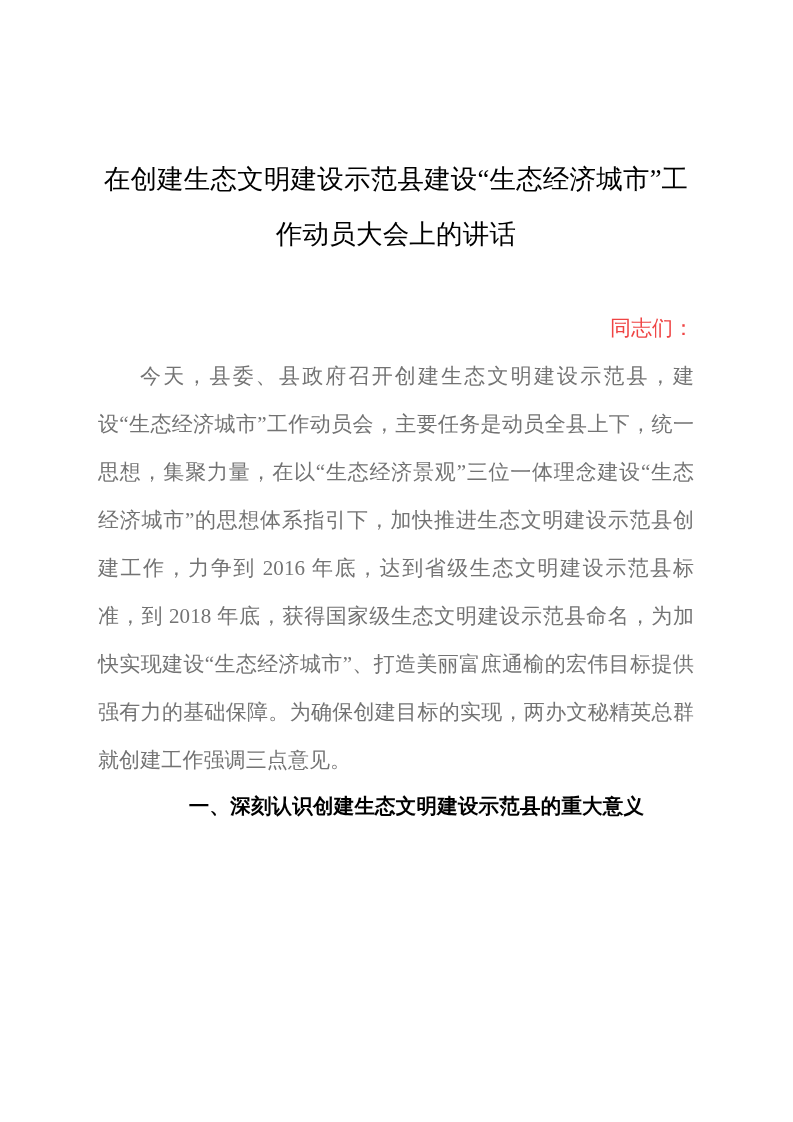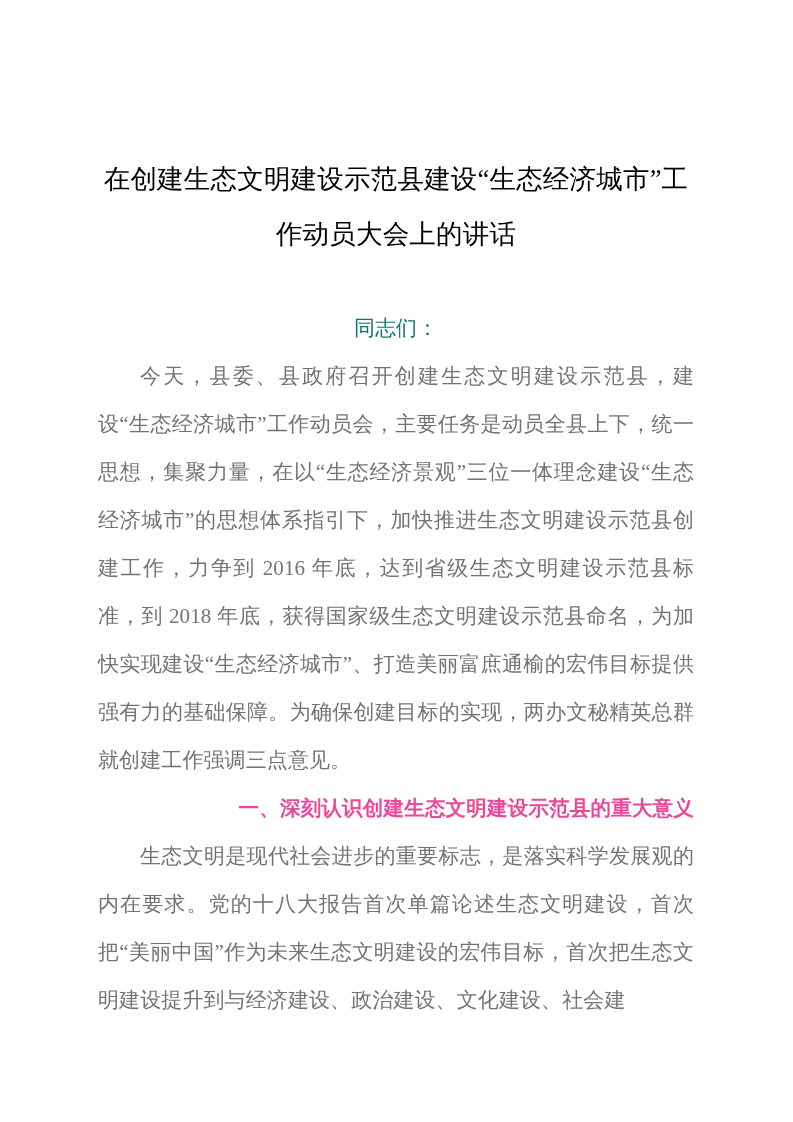--- a/index.html
+++ b/index.html
@@ -39,47 +39,47 @@
     letter-spacing: 0.2px;
   }
 
   
   .salutation {
     margin: 0;
     padding-top: 42px;
     font-family: "Liberation Serif", "DejaVu Serif", serif;
     font-size: 21px;
     line-height: 48px;
-    color: #0f766e;
-    text-align: center;
+    color: #ef4444;
+    text-align: right;
   }
 
   
   .body-para {
     margin: 0;
     font-family: "Liberation Serif", "DejaVu Serif", serif;
     font-size: 21px;
     line-height: 48px;
     color: #737373;
     text-align: justify;
     text-justify: inter-ideograph;
     text-indent: 42px;
     letter-spacing: 0.1px;
   }
 
   
   .section-heading {
     margin: 0;
-    font-family: Liberation Sans, sans-serif;
+    font-family: Liberation Mono, monospace;
     font-size: 20.5px;
     font-weight: bold;
     line-height: 48px;
-    color: #ec4899;
+    color: #000000;
     text-indent: 41px;
-    text-align: right;
+    text-align: center;
     letter-spacing: 0.2px;
   }
 
   .clip-bottom {
     overflow: hidden;
   }
 </style>
 </head>
 <body>
 
@@ -87,18 +87,15 @@
   <div class="content">
 
     <h1 class="doc-title">在创建生态文明建设示范县建设“生态经济城市”工作动员大会上的讲话</h1>
 
     <p class="salutation">同志们：</p>
 
     <p class="body-para">今天，县委、县政府召开创建生态文明建设示范县，建设“生态经济城市”工作动员会，主要任务是动员全县上下，统一思想，集聚力量，在以“生态经济景观”三位一体理念建设“生态经济城市”的思想体系指引下，加快推进生态文明建设示范县创建工作，力争到 2016 年底，达到省级生态文明建设示范县标准，到 2018 年底，获得国家级生态文明建设示范县命名，为加快实现建设“生态经济城市”、打造美丽富庶通榆的宏伟目标提供强有力的基础保障。为确保创建目标的实现，两办文秘精英总群就创建工作强调三点意见。</p>
 
     <h2 class="section-heading">一、深刻认识创建生态文明建设示范县的重大意义</h2>
 
-    <div class="clip-bottom">
-      <p class="body-para">生态文明是现代社会进步的重要标志，是落实科学发展观的内在要求。党的十八大报告首次单篇论述生态文明建设，首次把“美丽中国”作为未来生态文明建设的宏伟目标，首次把生态文明建设提升到与经济建设、政治建设、文化建设、社会建</p>
-    </div>
 
   </div>
 </div>
 
 </body></html>

